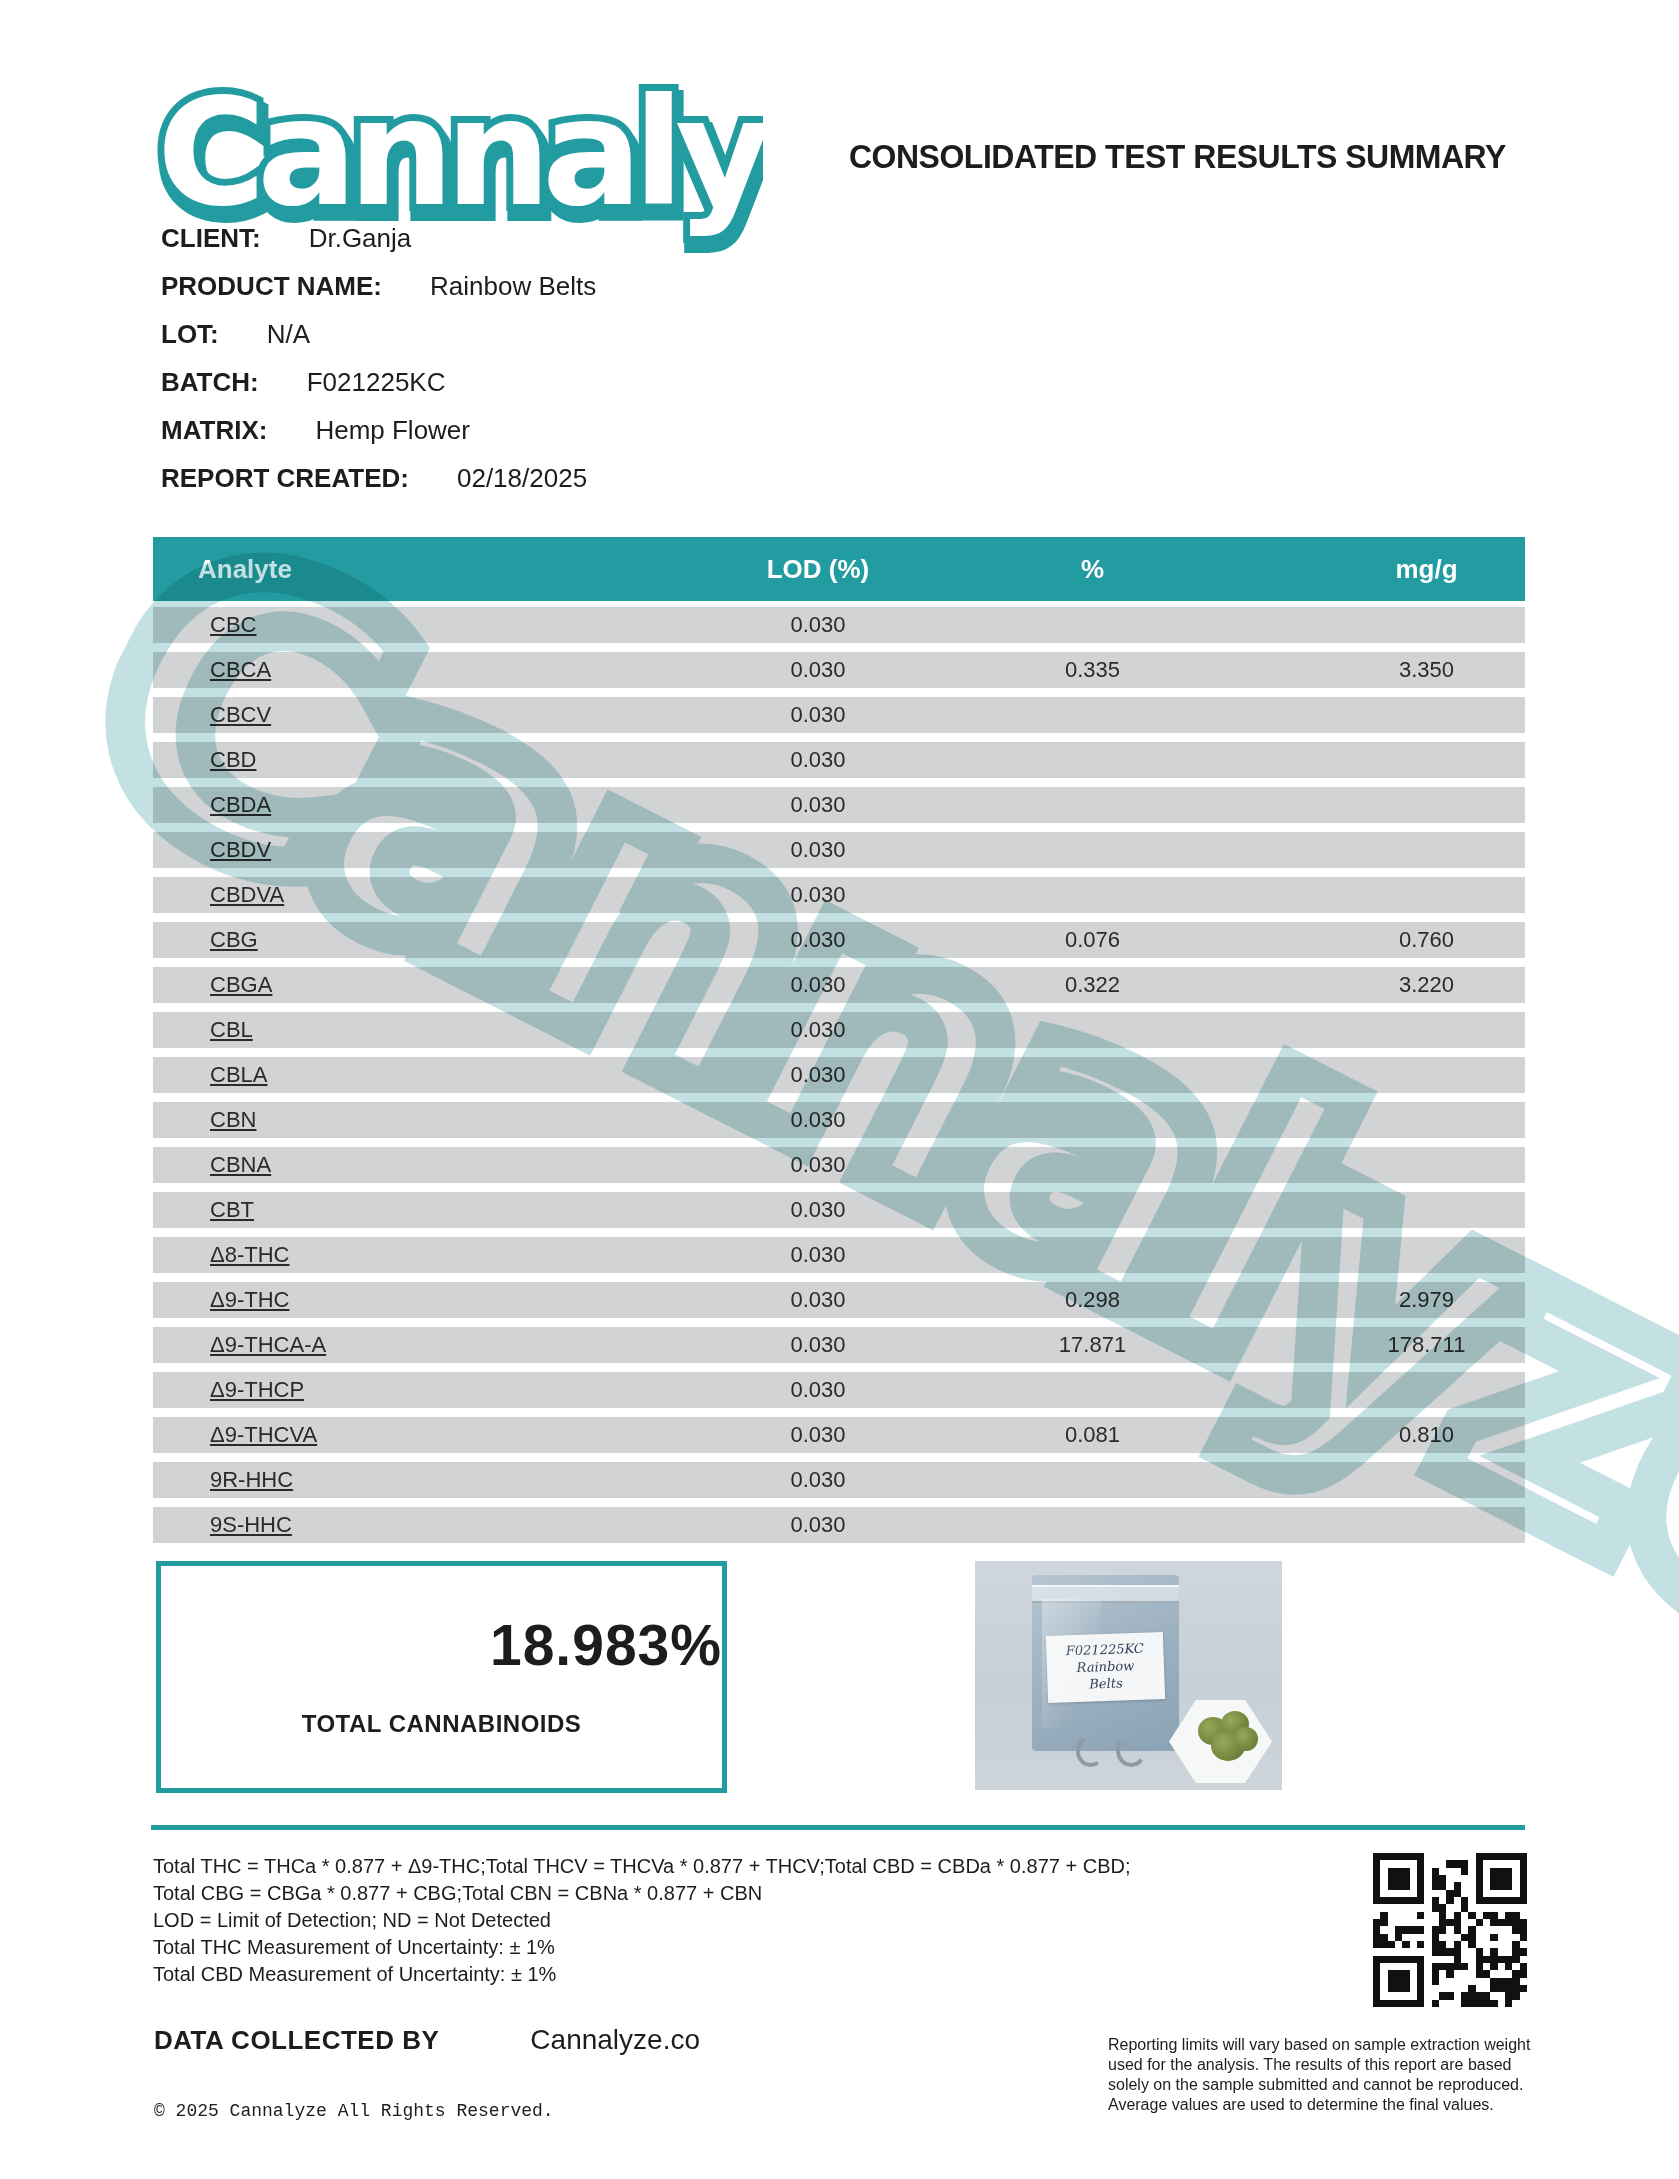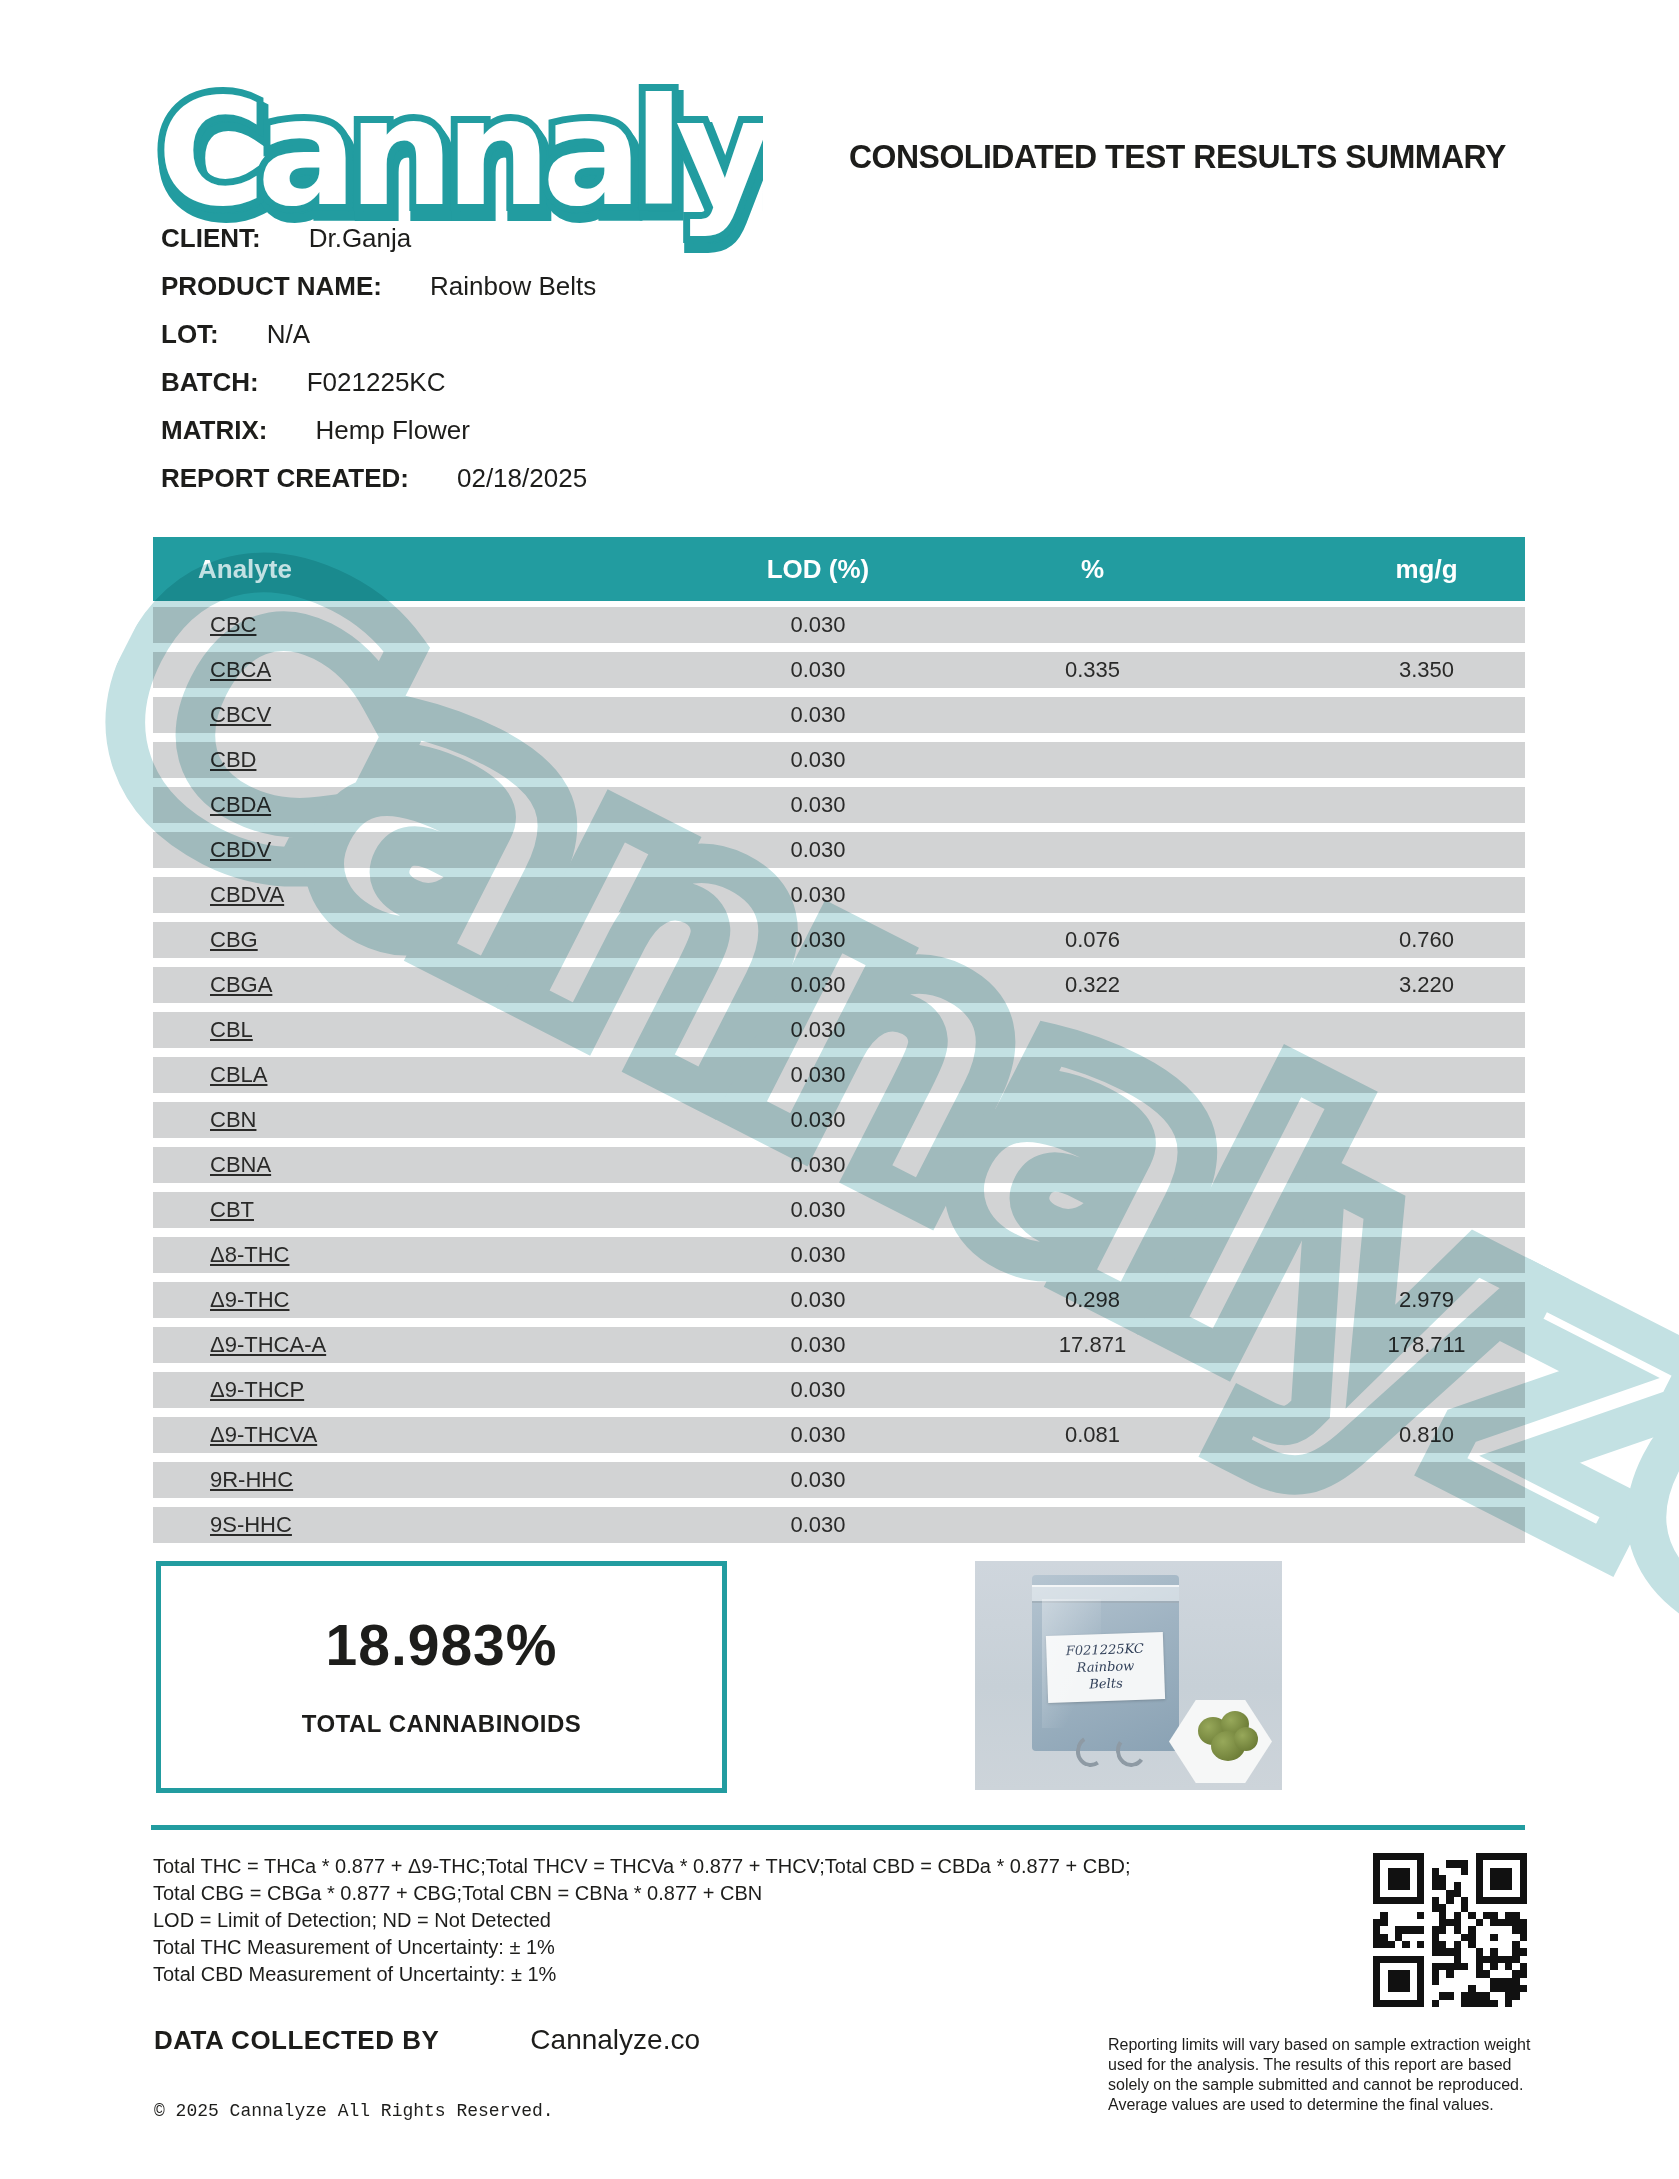--- a/index.html
+++ b/index.html
@@ -29,21 +29,21 @@
   .trow:first-child{margin-top:6px;}
   .trow span{position:absolute;top:0;line-height:36px;}
   .c-a{left:57px;text-decoration:underline;}
   .c-l{left:551px;width:228px;text-align:center;}
   .c-p{left:791px;width:297px;text-align:center;}
   .c-m{left:1125px;width:297px;text-align:center;}
 
   
   .total-box{position:absolute;left:156px;top:1561px;width:571px;height:232px;
              border:5px solid #229CA0;box-sizing:border-box;background:#fff;text-align:center;}
-  .total-value{margin-top:46px;font-size:57px;font-weight:bold;letter-spacing:1px;}
+  .total-value{margin-top:46px;font-size:57px;font-weight:bold;letter-spacing:1px;text-align:right;}
   .total-label{margin-top:32px;font-size:24px;font-weight:bold;letter-spacing:0.5px;}
 
   
   .photo{position:absolute;left:975px;top:1561px;width:307px;height:229px;
          background:linear-gradient(180deg,#cfd6dd 0%,#c7d0d7 55%,#cdd4da 100%);}
   .bag{position:absolute;left:57px;top:14px;width:147px;height:176px;border-radius:4px;
        background:linear-gradient(155deg,#b6c5d1 0%,#9fb3c2 45%,#8aa2b4 100%);}
   .bag:after{content:"";position:absolute;left:10px;top:24px;width:59px;height:129px;
        background:linear-gradient(115deg,rgba(255,255,255,.35),rgba(255,255,255,0) 70%);}
   .bag-zip{position:absolute;left:0;top:10px;width:100%;height:14px;background:rgba(255,255,255,.5);

